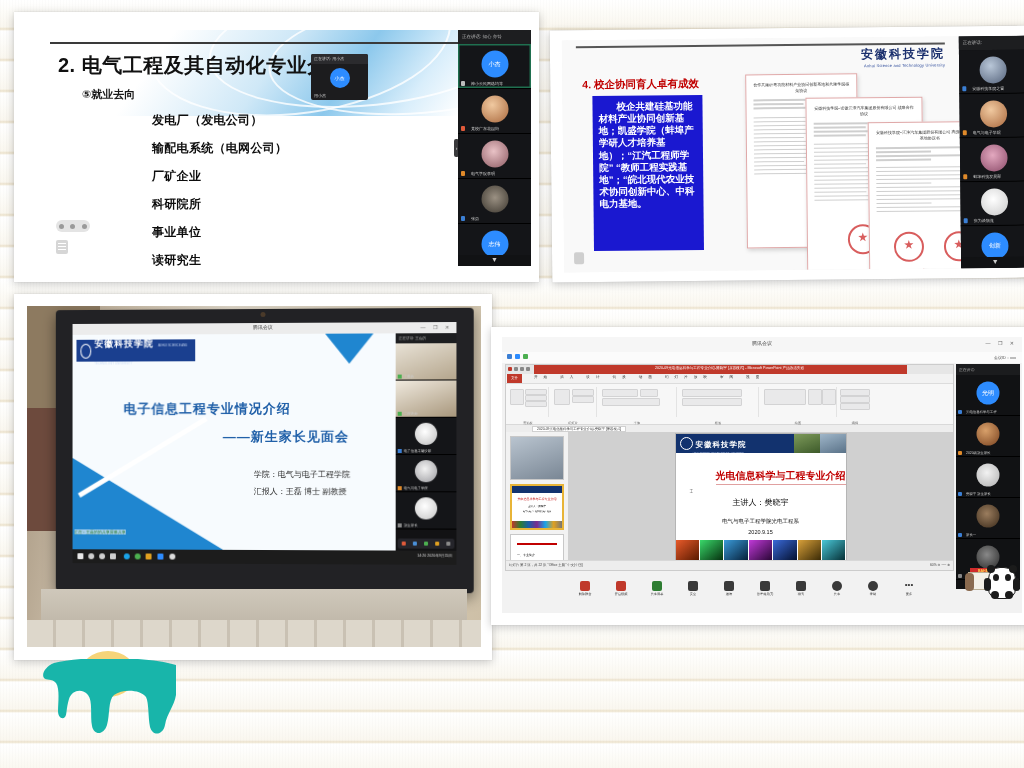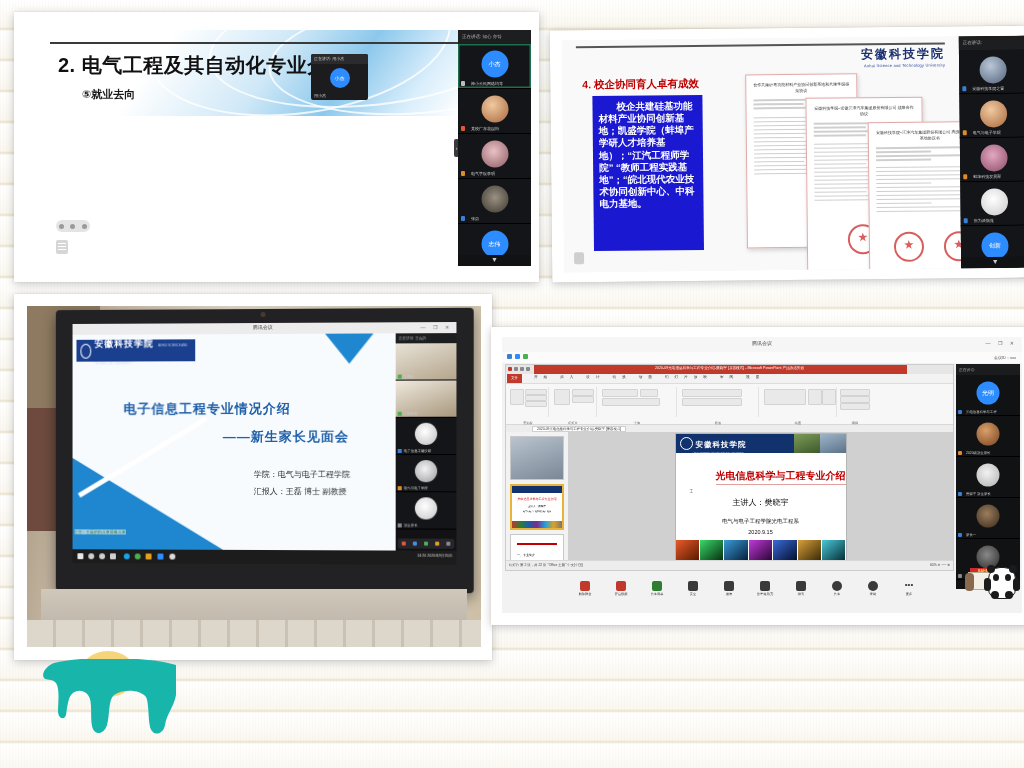--- a/index.html
+++ b/index.html
@@ -274,20 +274,28 @@
 
     <div class="p1-slide">
       <div class="p1-wave">
         <div class="w" style="left:120px;top:-60px;width:300px;height:140px;transform:rotate(-8deg);"></div>
         <div class="w" style="left:180px;top:-48px;width:320px;height:120px;transform:rotate(-6deg);"></div>
         <div class="w" style="left:240px;top:-30px;width:300px;height:110px;transform:rotate(-5deg);"></div>
       </div>
       <div class="p1-rule"></div>
       <div class="p1-title">2. 电气工程及其自动化专业介绍</div>
       <div class="p1-sub">⑤就业去向</div>
+      <div class="p1-list">
+        <div>发电厂（发电公司）</div>
+        <div>输配电系统（电网公司）</div>
+        <div>厂矿企业</div>
+        <div>科研院所</div>
+        <div>事业单位</div>
+        <div>读研究生</div>
+      </div>
       <div class="p1-pill">
           <i></i>
           <i></i>
           <i></i>
         </div>
       <div class="p1-note"></div>
 
       <div class="p1-selfview">
         <div class="hdr">正在讲话: 用小杰</div>
         <div class="bubble">小杰</div>

